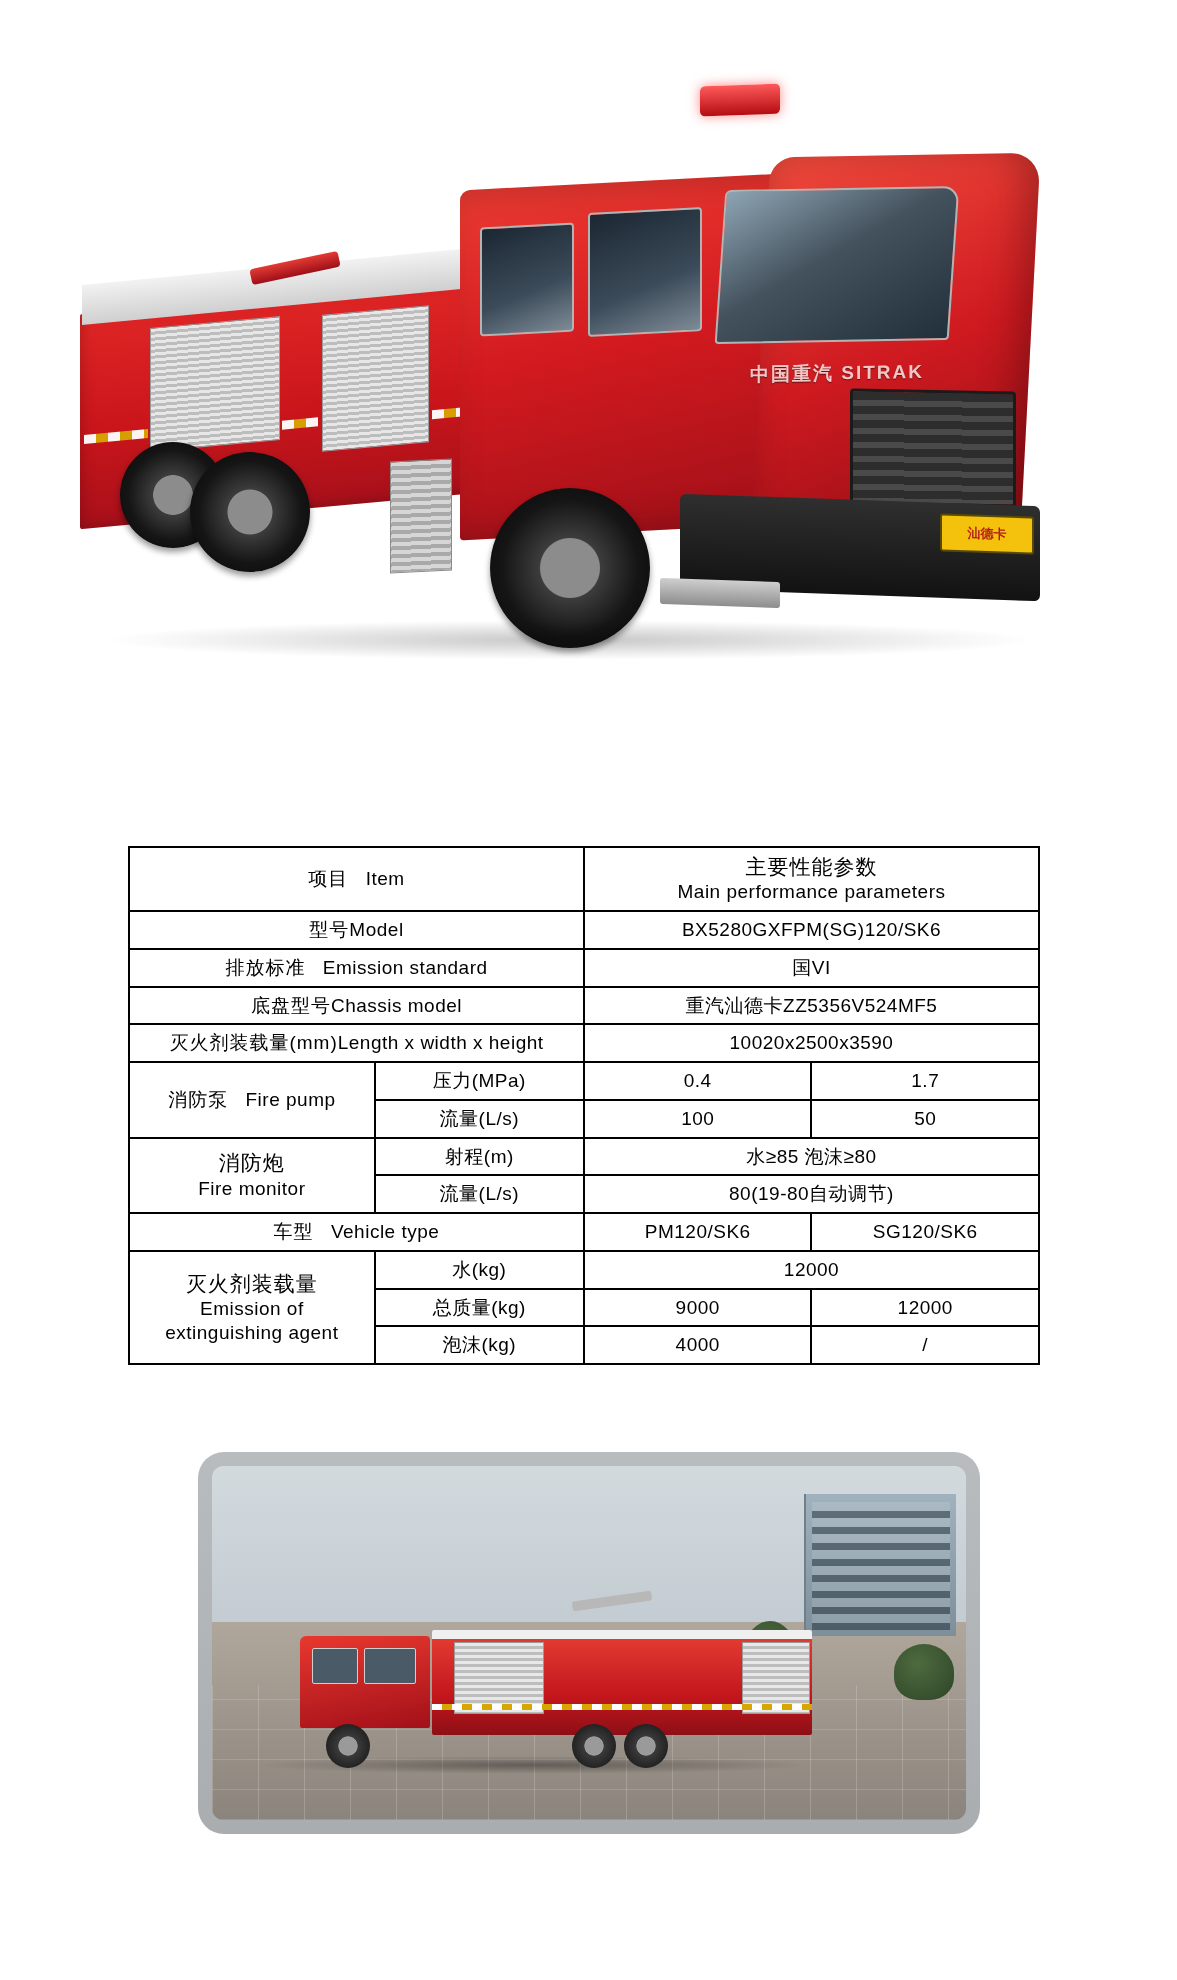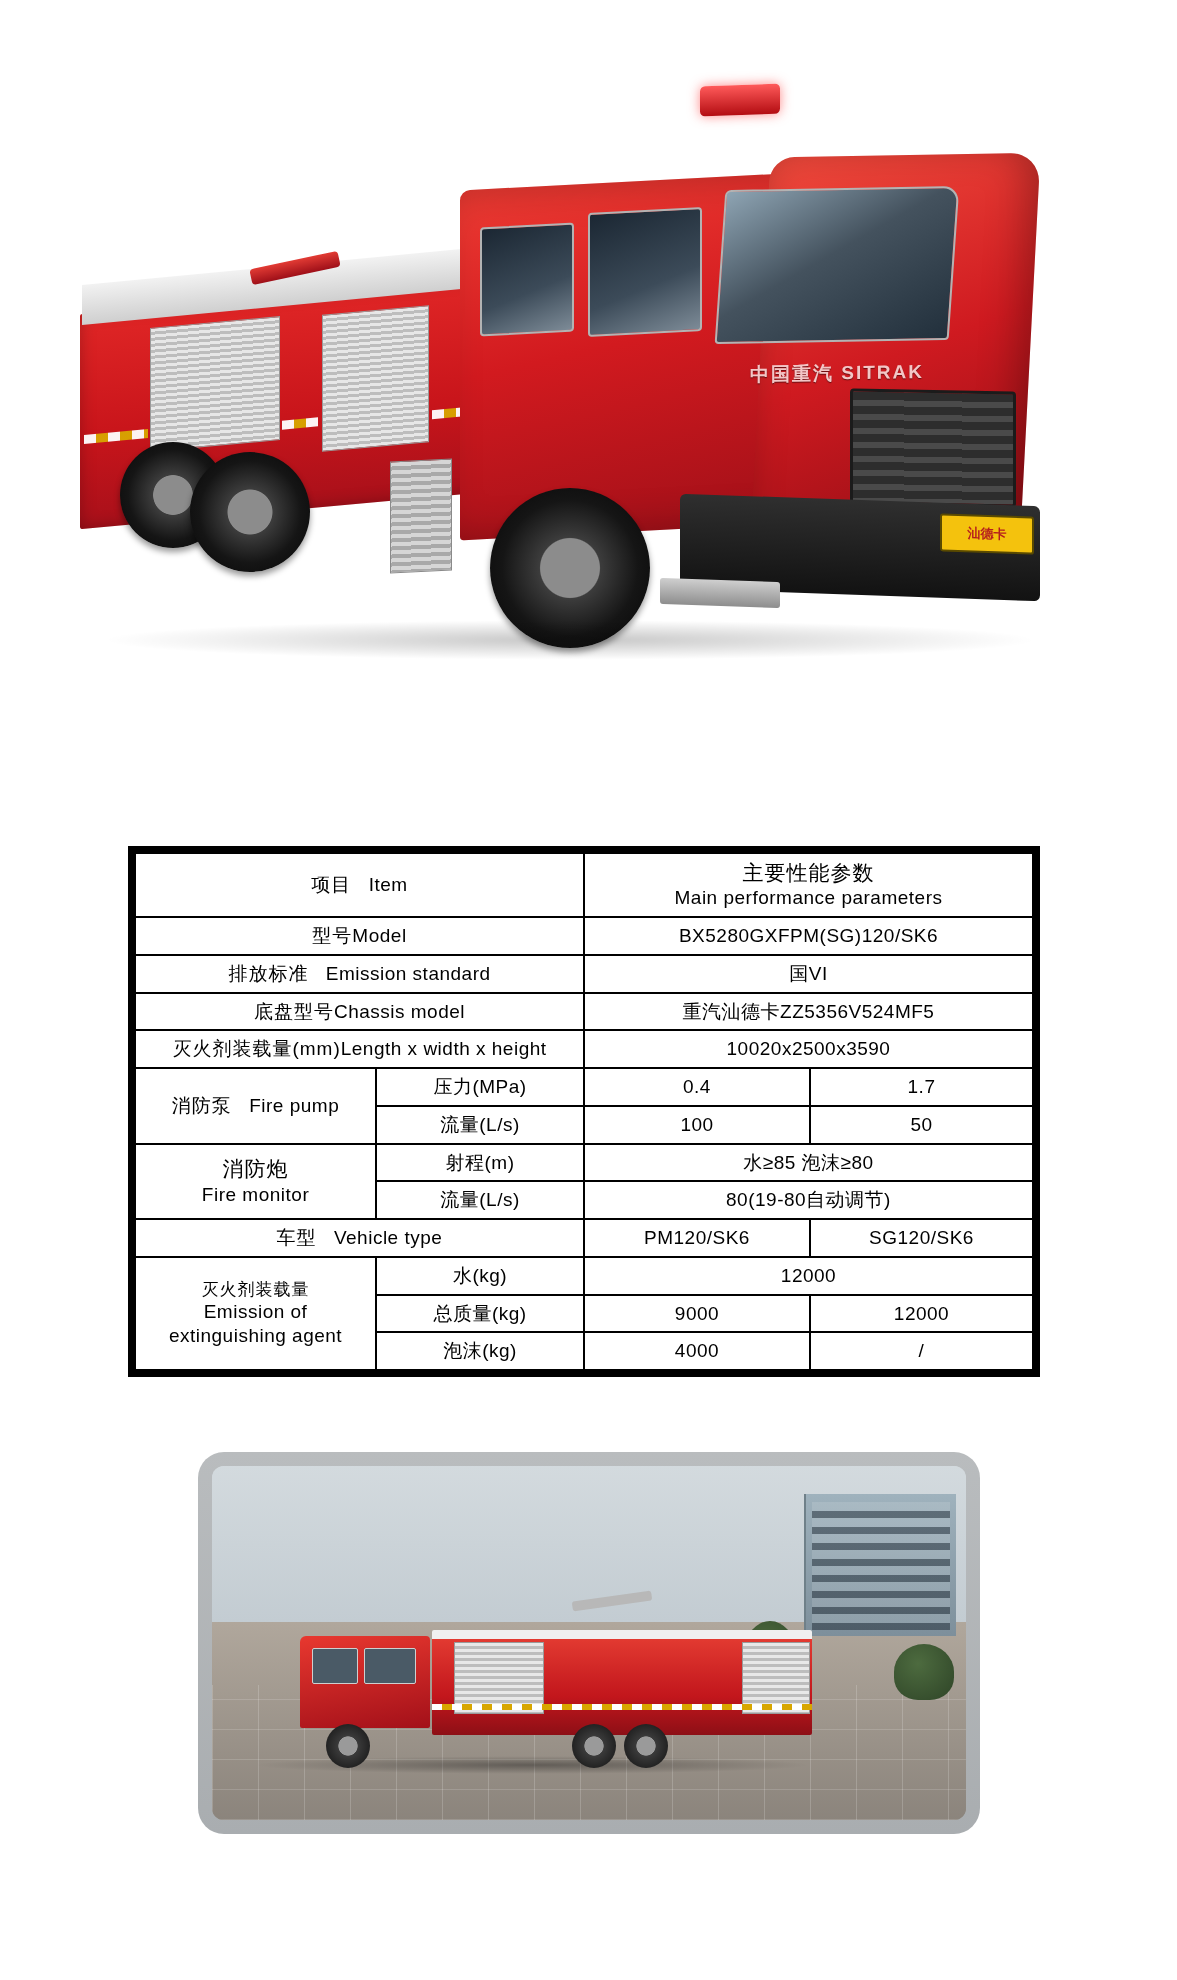--- a/index.html
+++ b/index.html
@@ -194,21 +194,21 @@
   
   .spec-wrap {
     position: absolute;
     left: 128px;
     top: 846px;
     width: 912px;
   }
   table.spec {
     width: 100%;
     border-collapse: collapse;
-    border: 8px solid #000000;
+    border: 2px solid #000000;
     background: #fff;
     table-layout: fixed;
   }
   table.spec td {
     border: 2px solid #000;
     text-align: center;
     vertical-align: middle;
     color: #000;
     font-size: 19px;
     padding: 6px 4px;
@@ -420,21 +420,21 @@
           <span class="cn">车型</span>
           &nbsp;
           <span>Vehicle type</span>
         </td>
         <td>PM120/SK6</td>
         <td>SG120/SK6</td>
       </tr>
 
       <tr>
         <td rowspan="3" class="two-line">
-          <div class="cn" style="font-size:17px">灭火剂装载量</div>
+          <div class="cn" style="font-size:21px">灭火剂装载量</div>
           <div>Emission of</div>
           <div>extinguishing agent</div>
         </td>
         <td class="cn">水(kg)</td>
         <td colspan="2">12000</td>
       </tr>
 
       <tr>
         <td class="cn">总质量(kg)</td>
         <td>9000</td>

